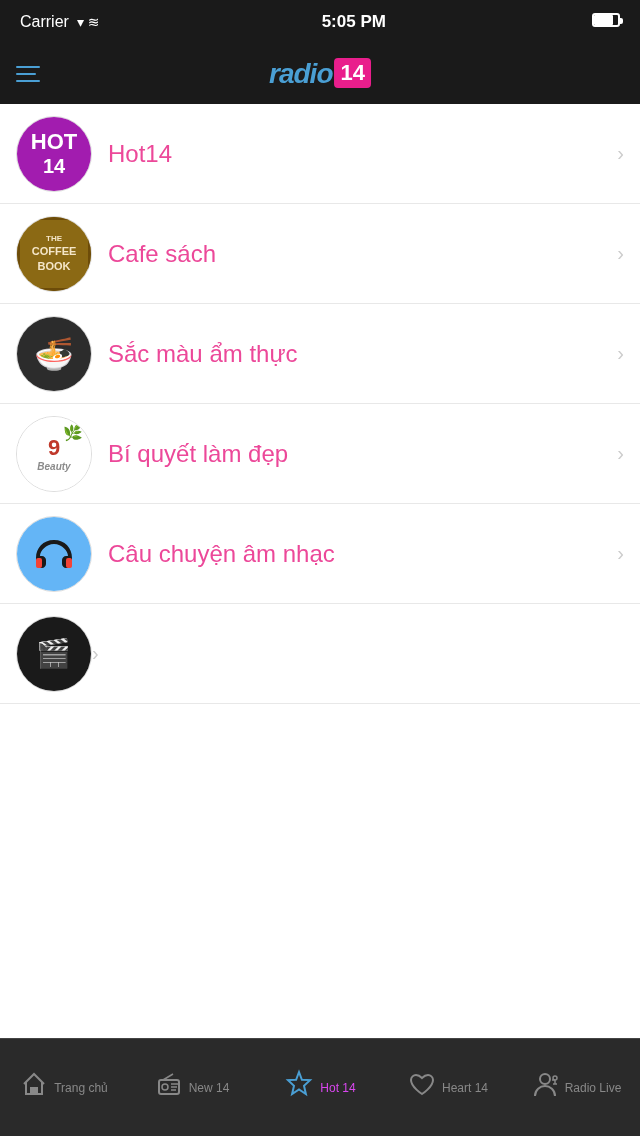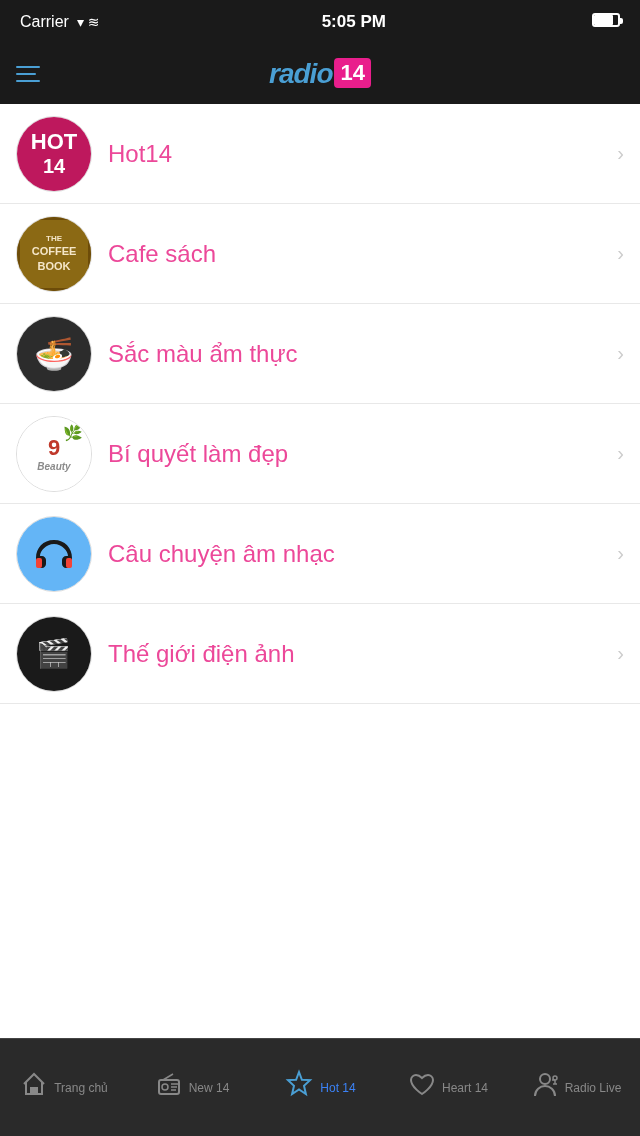--- a/index.html
+++ b/index.html
@@ -130,21 +130,21 @@
       display: flex;
       align-items: center;
       justify-content: center;
       font-size: 11px;
       font-weight: 700;
       background: #f0f0f0;
     }
 
     
     .icon-hot14 {
-      background: #be185d;
+      background: #a21caf;
       color: #fff;
       font-size: 13px;
       font-weight: 900;
       text-align: center;
       line-height: 1.1;
       width: 100%;
       height: 100%;
       display: flex;
       flex-direction: column;
       align-items: center;
@@ -253,21 +253,21 @@
     .nav-item {
       flex: 1;
       display: flex;
       flex-direction: row;
       align-items: center;
       justify-content: center;
       height: 100%;
       cursor: pointer;
       gap: 6px;
     }
-    .nav-item.active .nav-label { color: #3b82f6; }
+    .nav-item.active .nav-label { color: #d946ef; }
     .nav-item.active .nav-icon { color: #4a9fd4; }
     .nav-label {
       font-size: 12px;
       color: #888;
       text-align: center;
     }
     .nav-icon {
       font-size: 26px;
       color: #888;
     }
@@ -358,21 +358,20 @@
       </div>
     </div>
     <span class="item-label">Câu chuyện âm nhạc</span>
     <span class="chevron">›</span>
   </div>
 
   <div class="list-item">
     <div class="item-icon">
       <div class="icon-cinema">🎬</div>
     </div>
-    <span class="item-label">Thế giới điện ảnh</span>
     <span class="chevron">›</span>
   </div>
 
 </div>
 
 <div class="bottom-nav">
 
   <div class="nav-item">
     <div class="nav-icon">
       <svg width="28" height="28" viewBox="0 0 28 28" fill="none">

